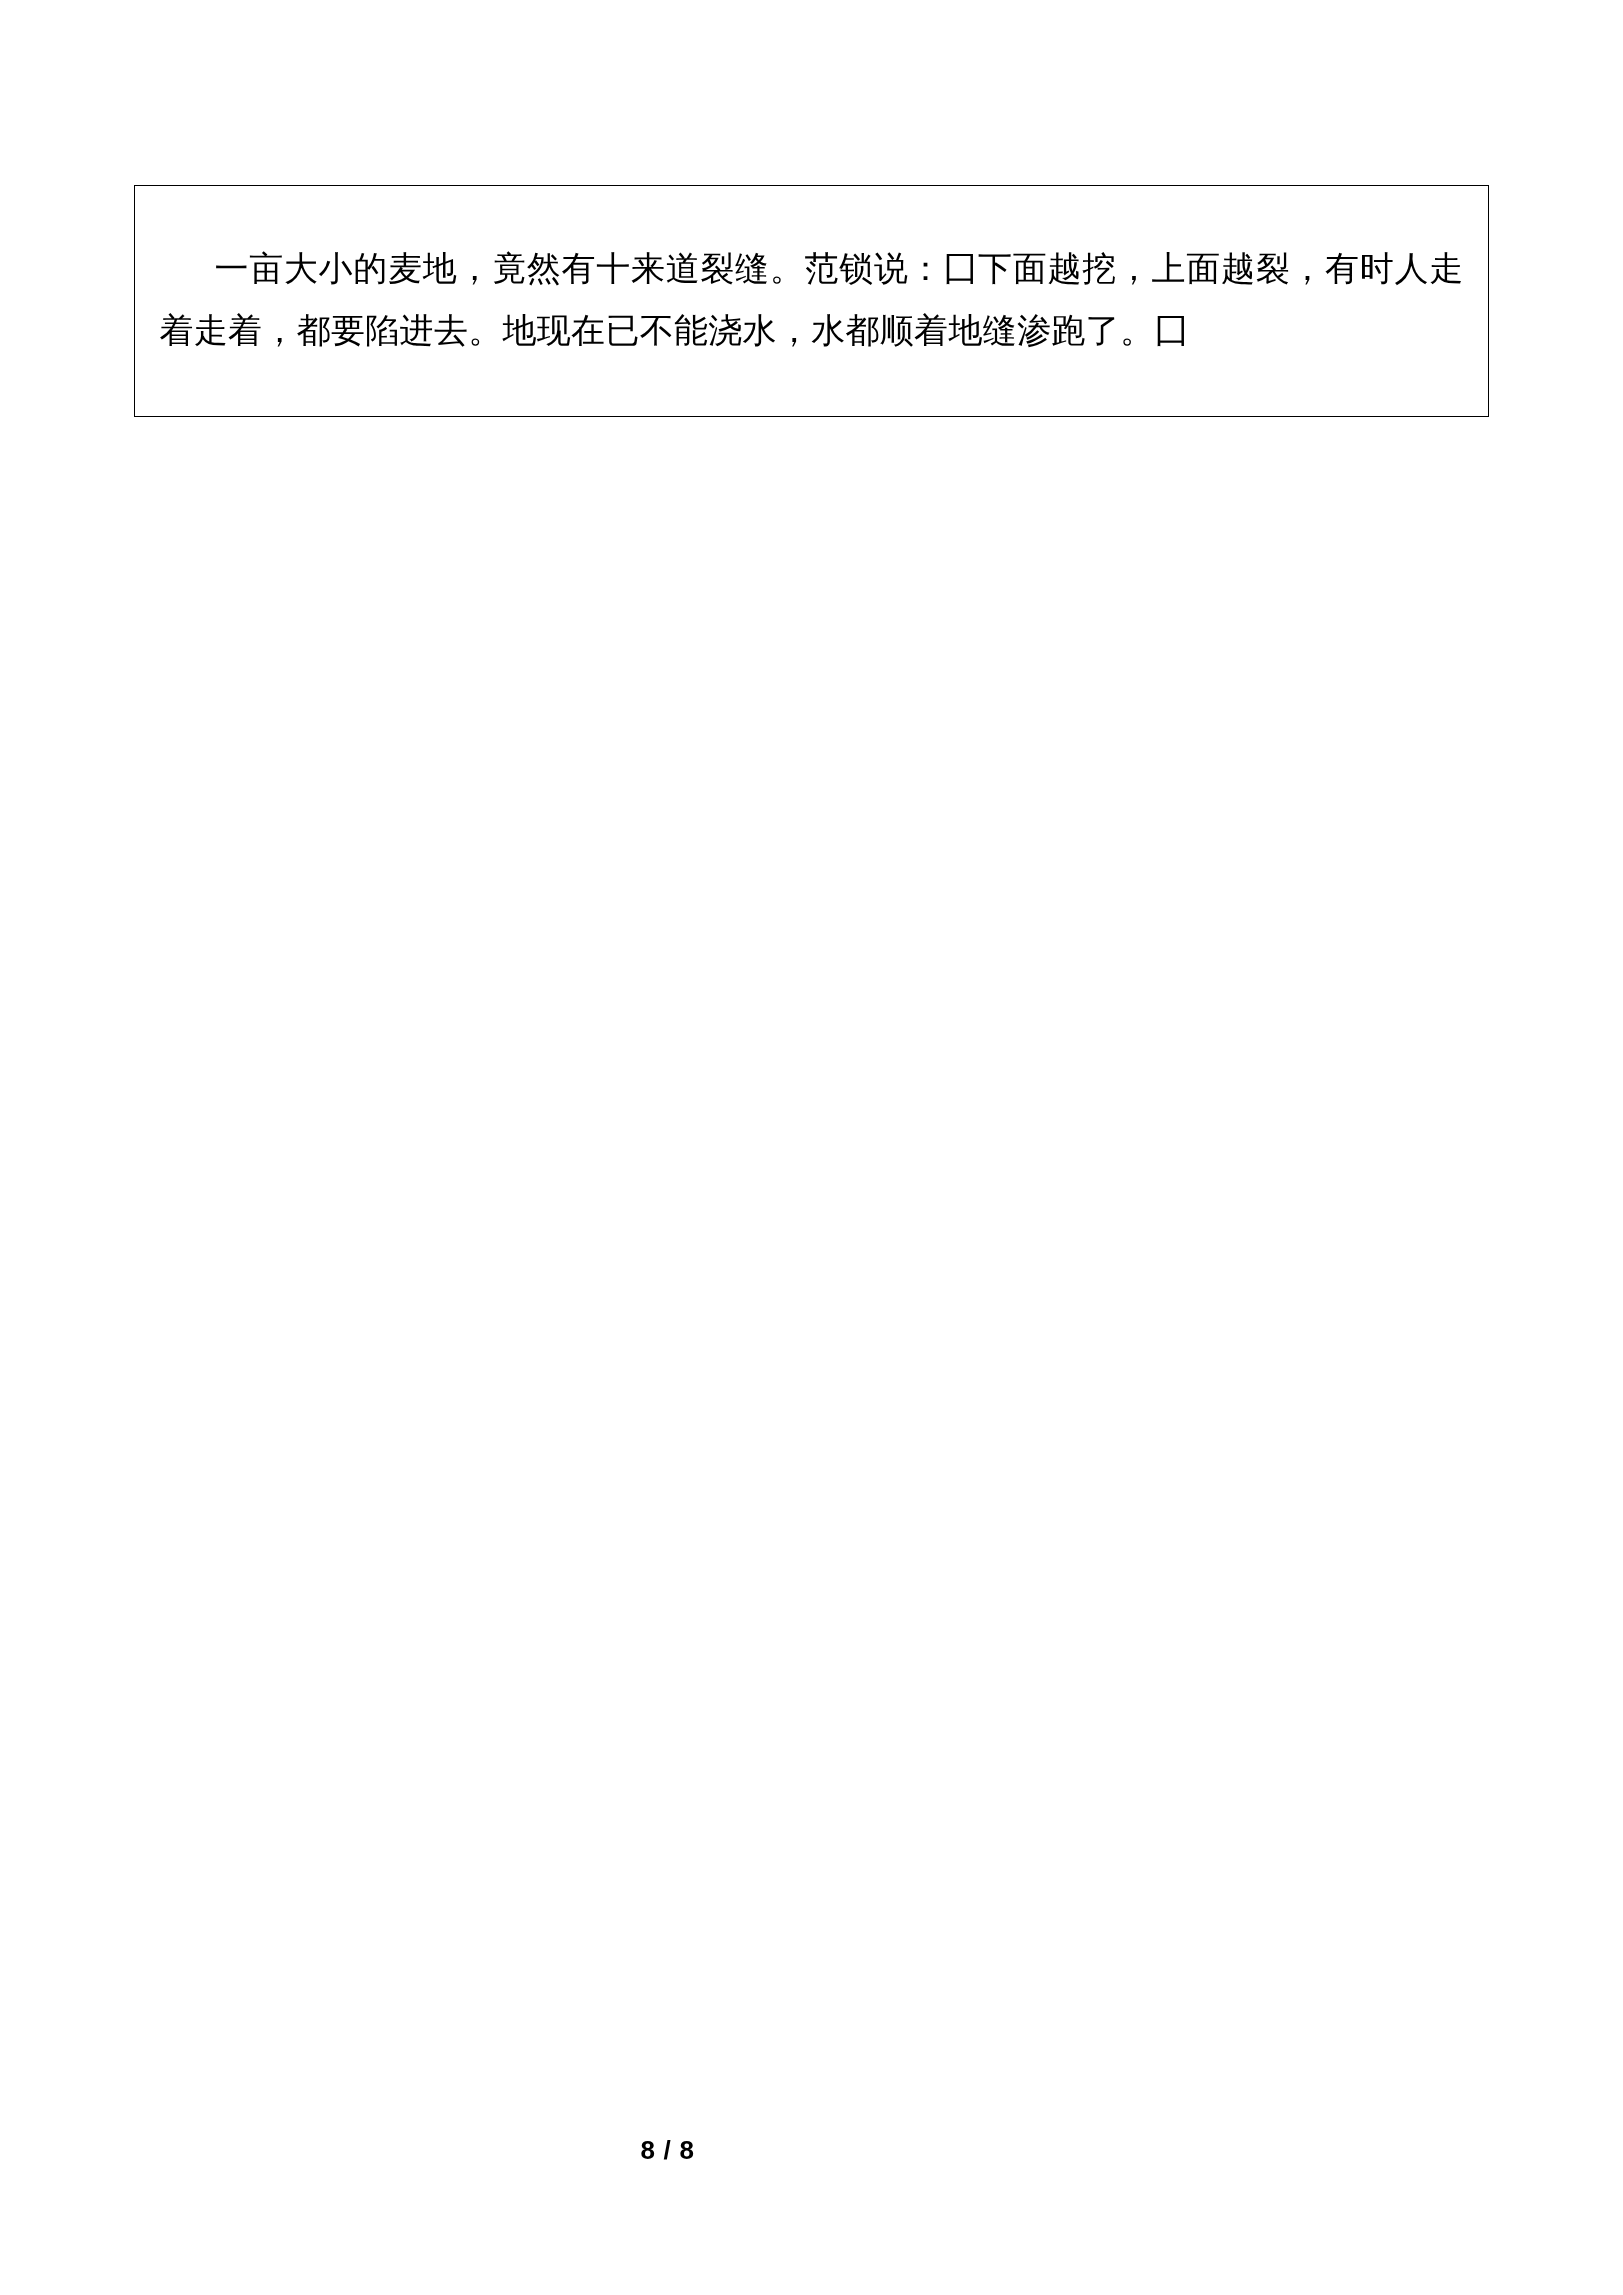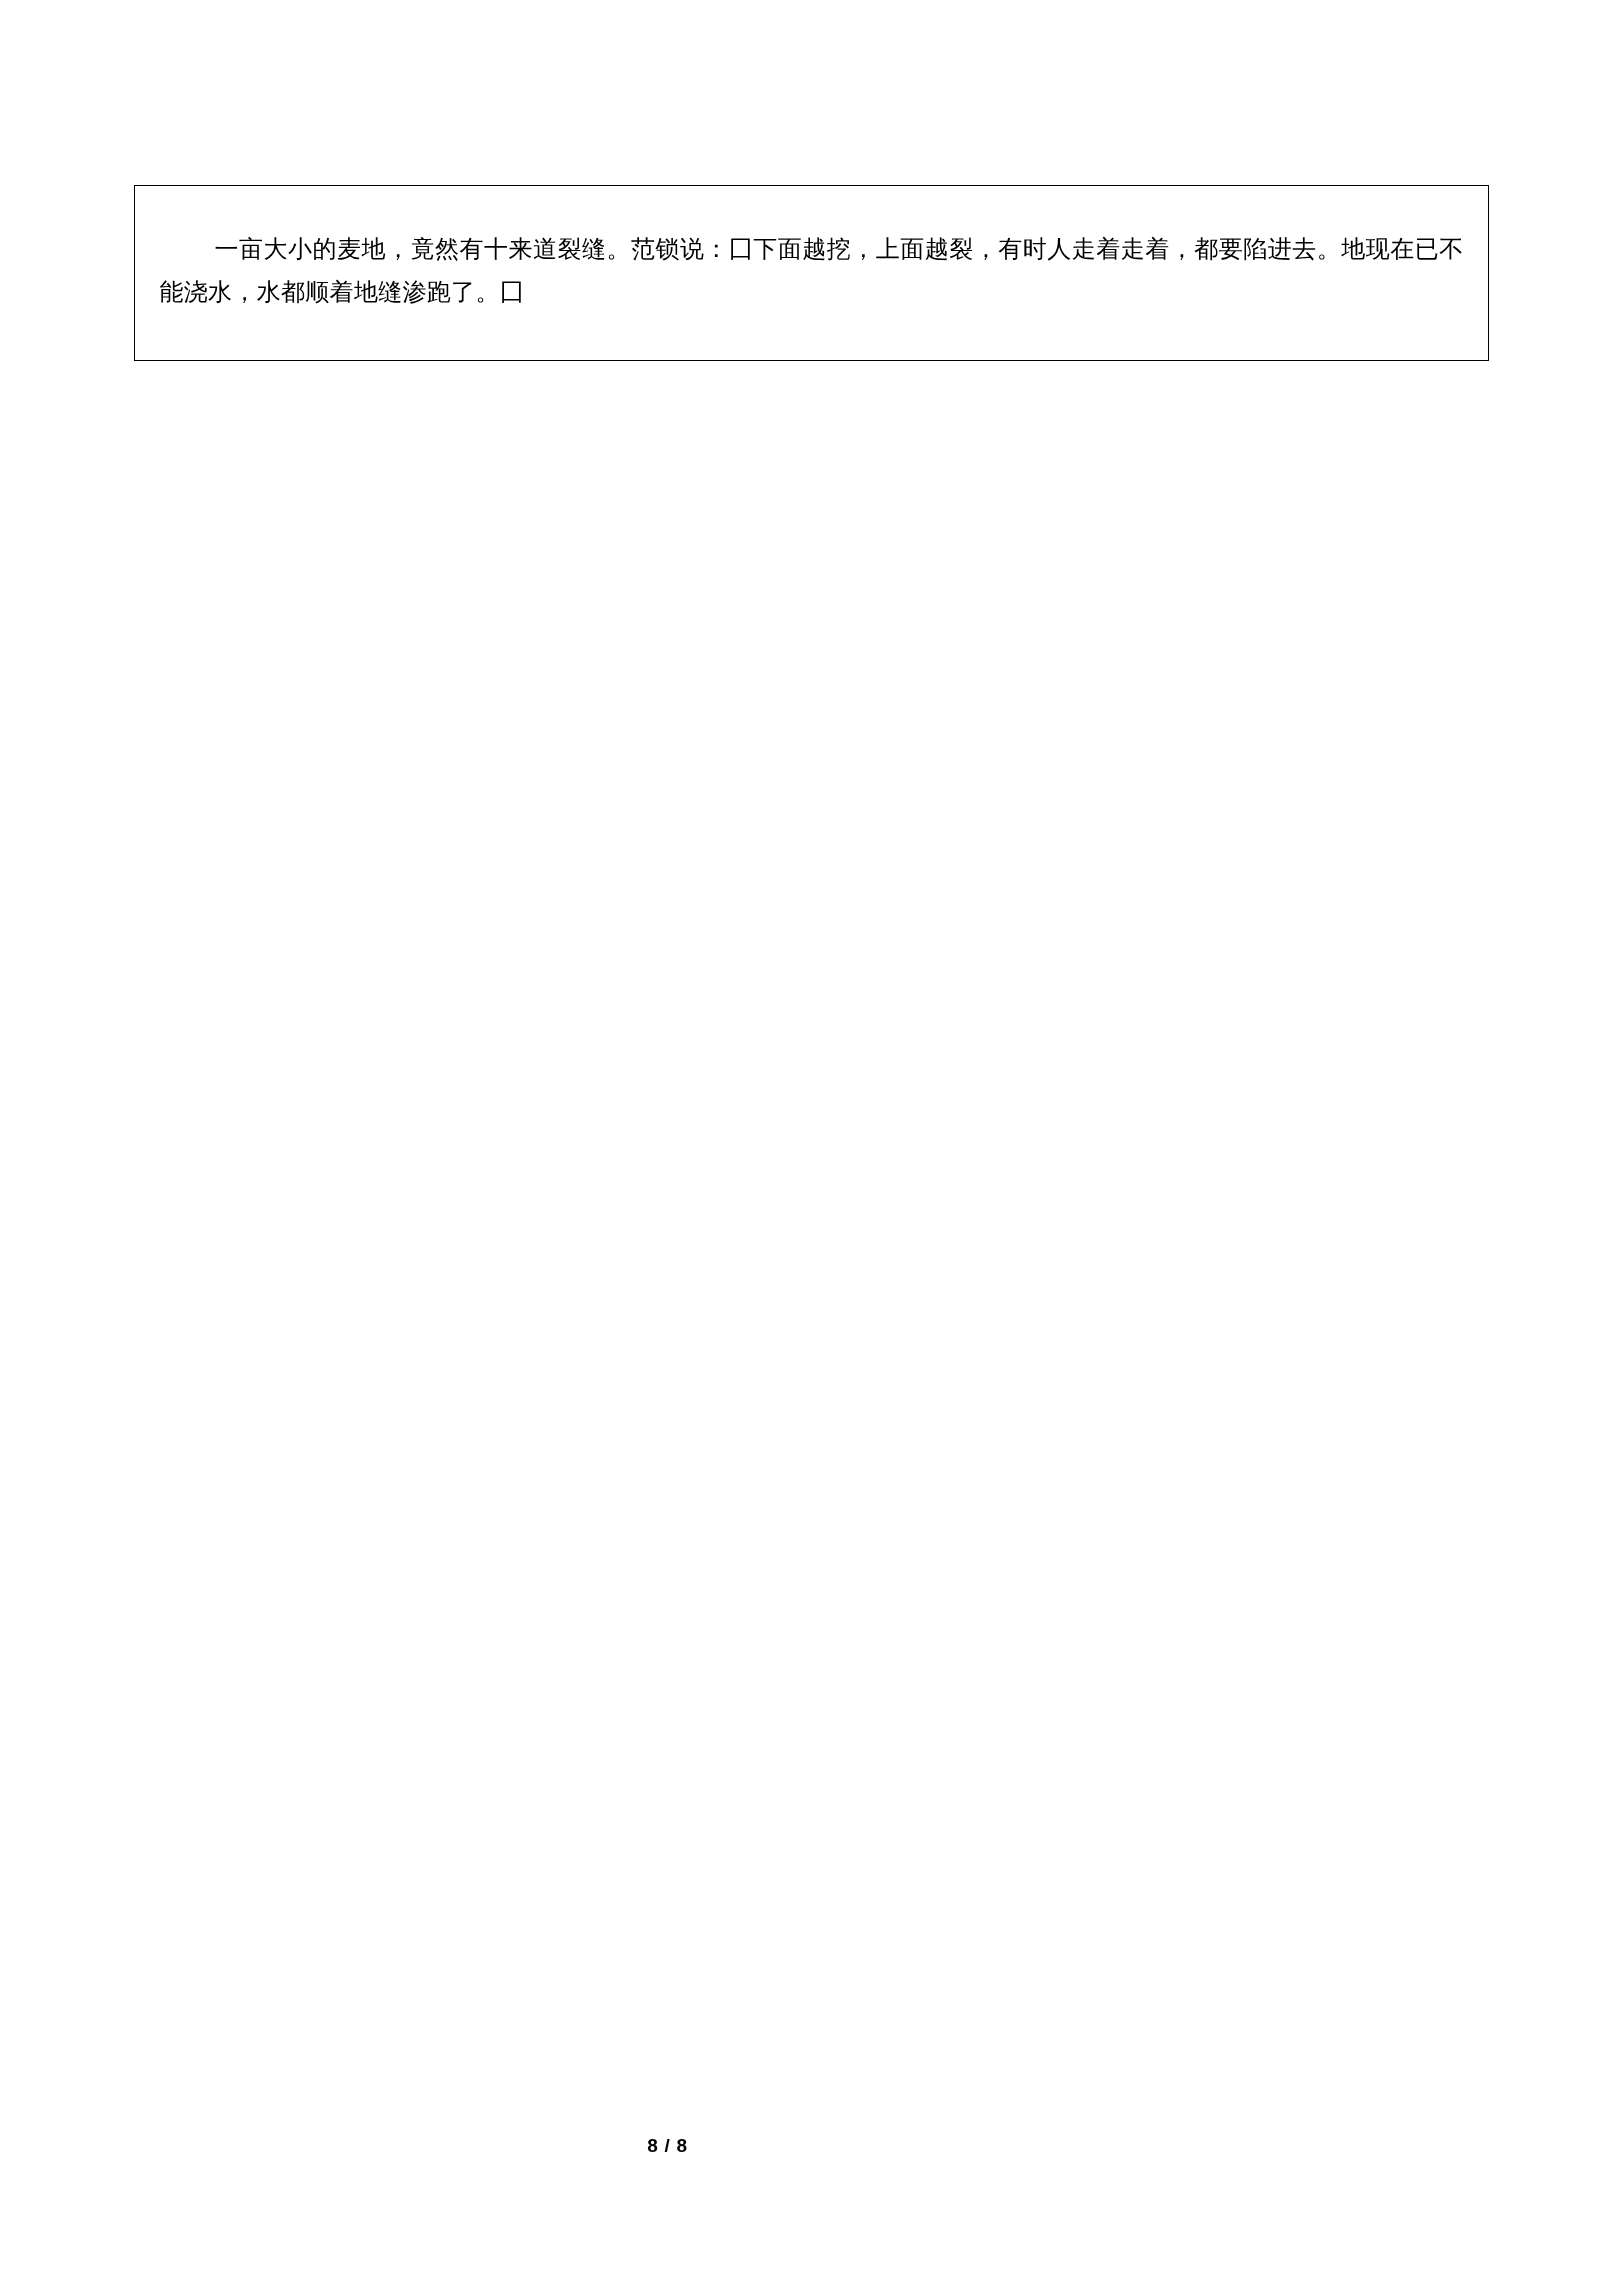--- a/index.html
+++ b/index.html
@@ -32,21 +32,21 @@
   }
   .doc-table td {
     border: 1.4px solid #000000;
     vertical-align: top;
     padding: 0;
   }
   .cell-pad {
     padding: 17.7px 24.5px 20.5px 24.5px;
   }
   .para {
-    font-size: 24px;
+    font-size: 34px;
     line-height: 1.82;
     text-align: justify;
     text-justify: inter-ideograph;
     letter-spacing: 0.3px;
   }
   .indent {
     text-indent: 55px;
   }
   .label-cell {
     width: 341px;
@@ -61,21 +61,21 @@
   }
   .row2-body {
     padding: 17.7px 27px 23px 29px;
   }
   .footer {
     position: absolute;
     left: 0;
     top: 2135px;
     width: 1335px;
     text-align: center;
-    font-size: 19px;
+    font-size: 26px;
     font-weight: bold;
     font-family: "Liberation Sans", "DejaVu Sans", sans-serif;
     letter-spacing: 0.7px;
   }
 </style>
 </head>
 <body>
 
 <div class="page">
 

